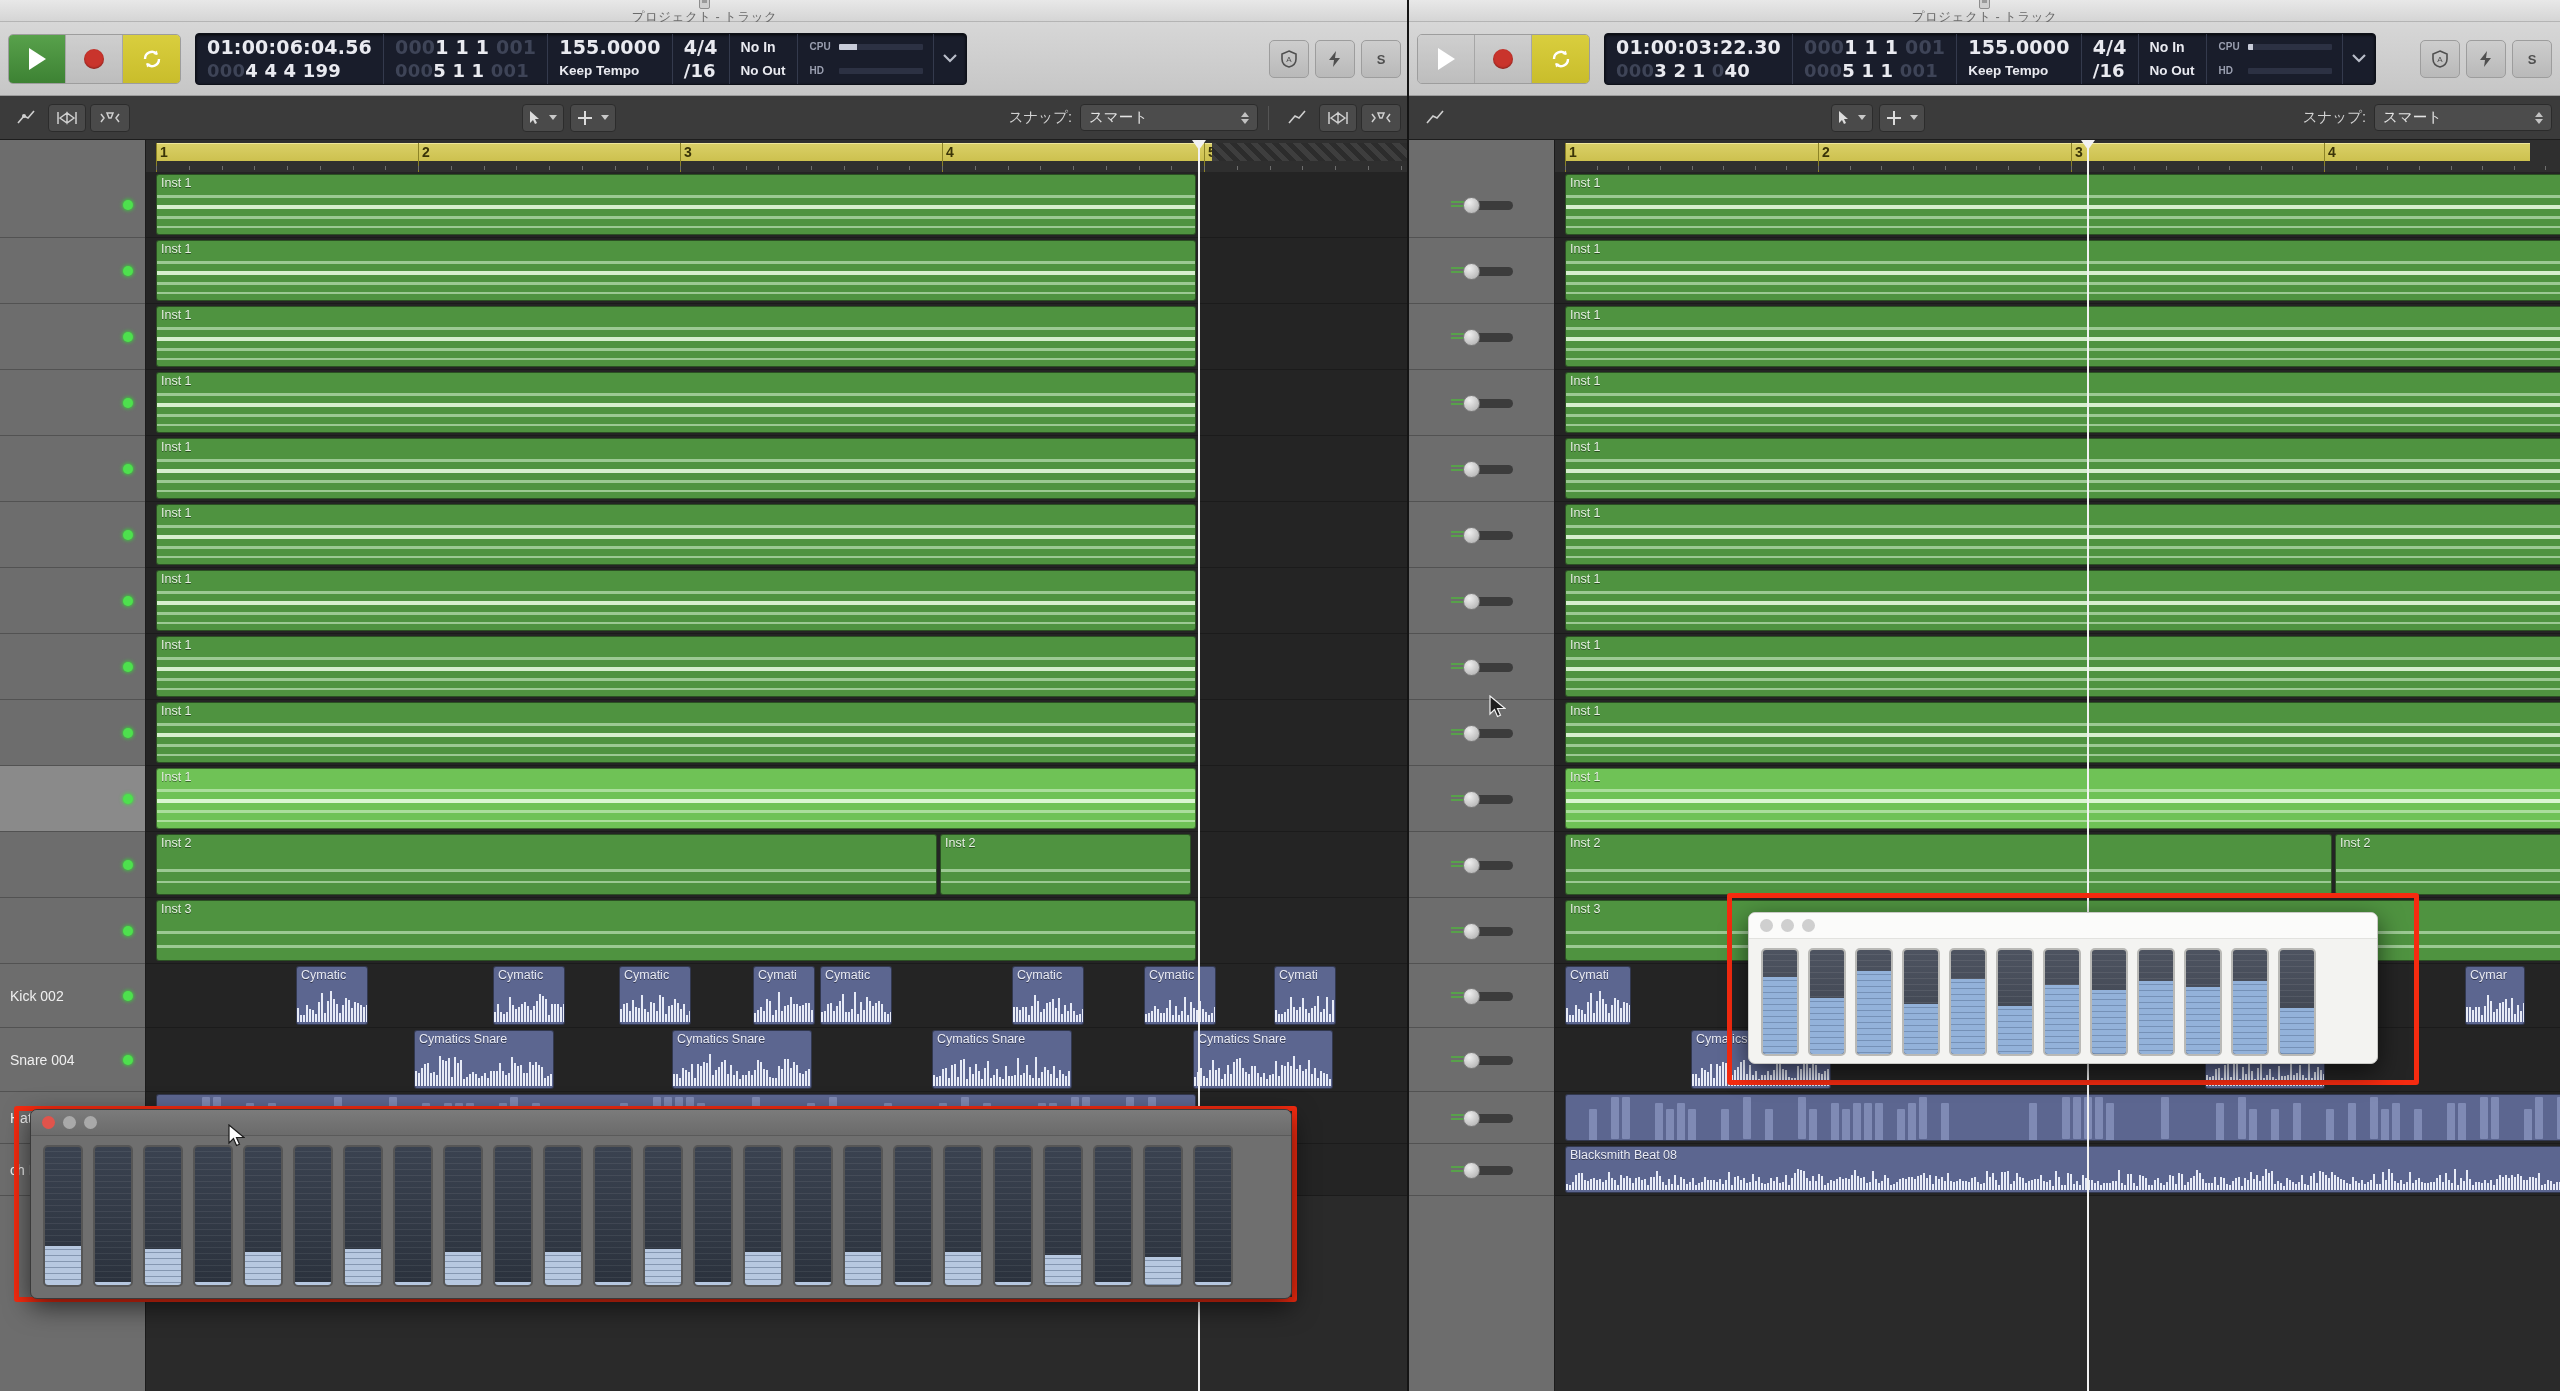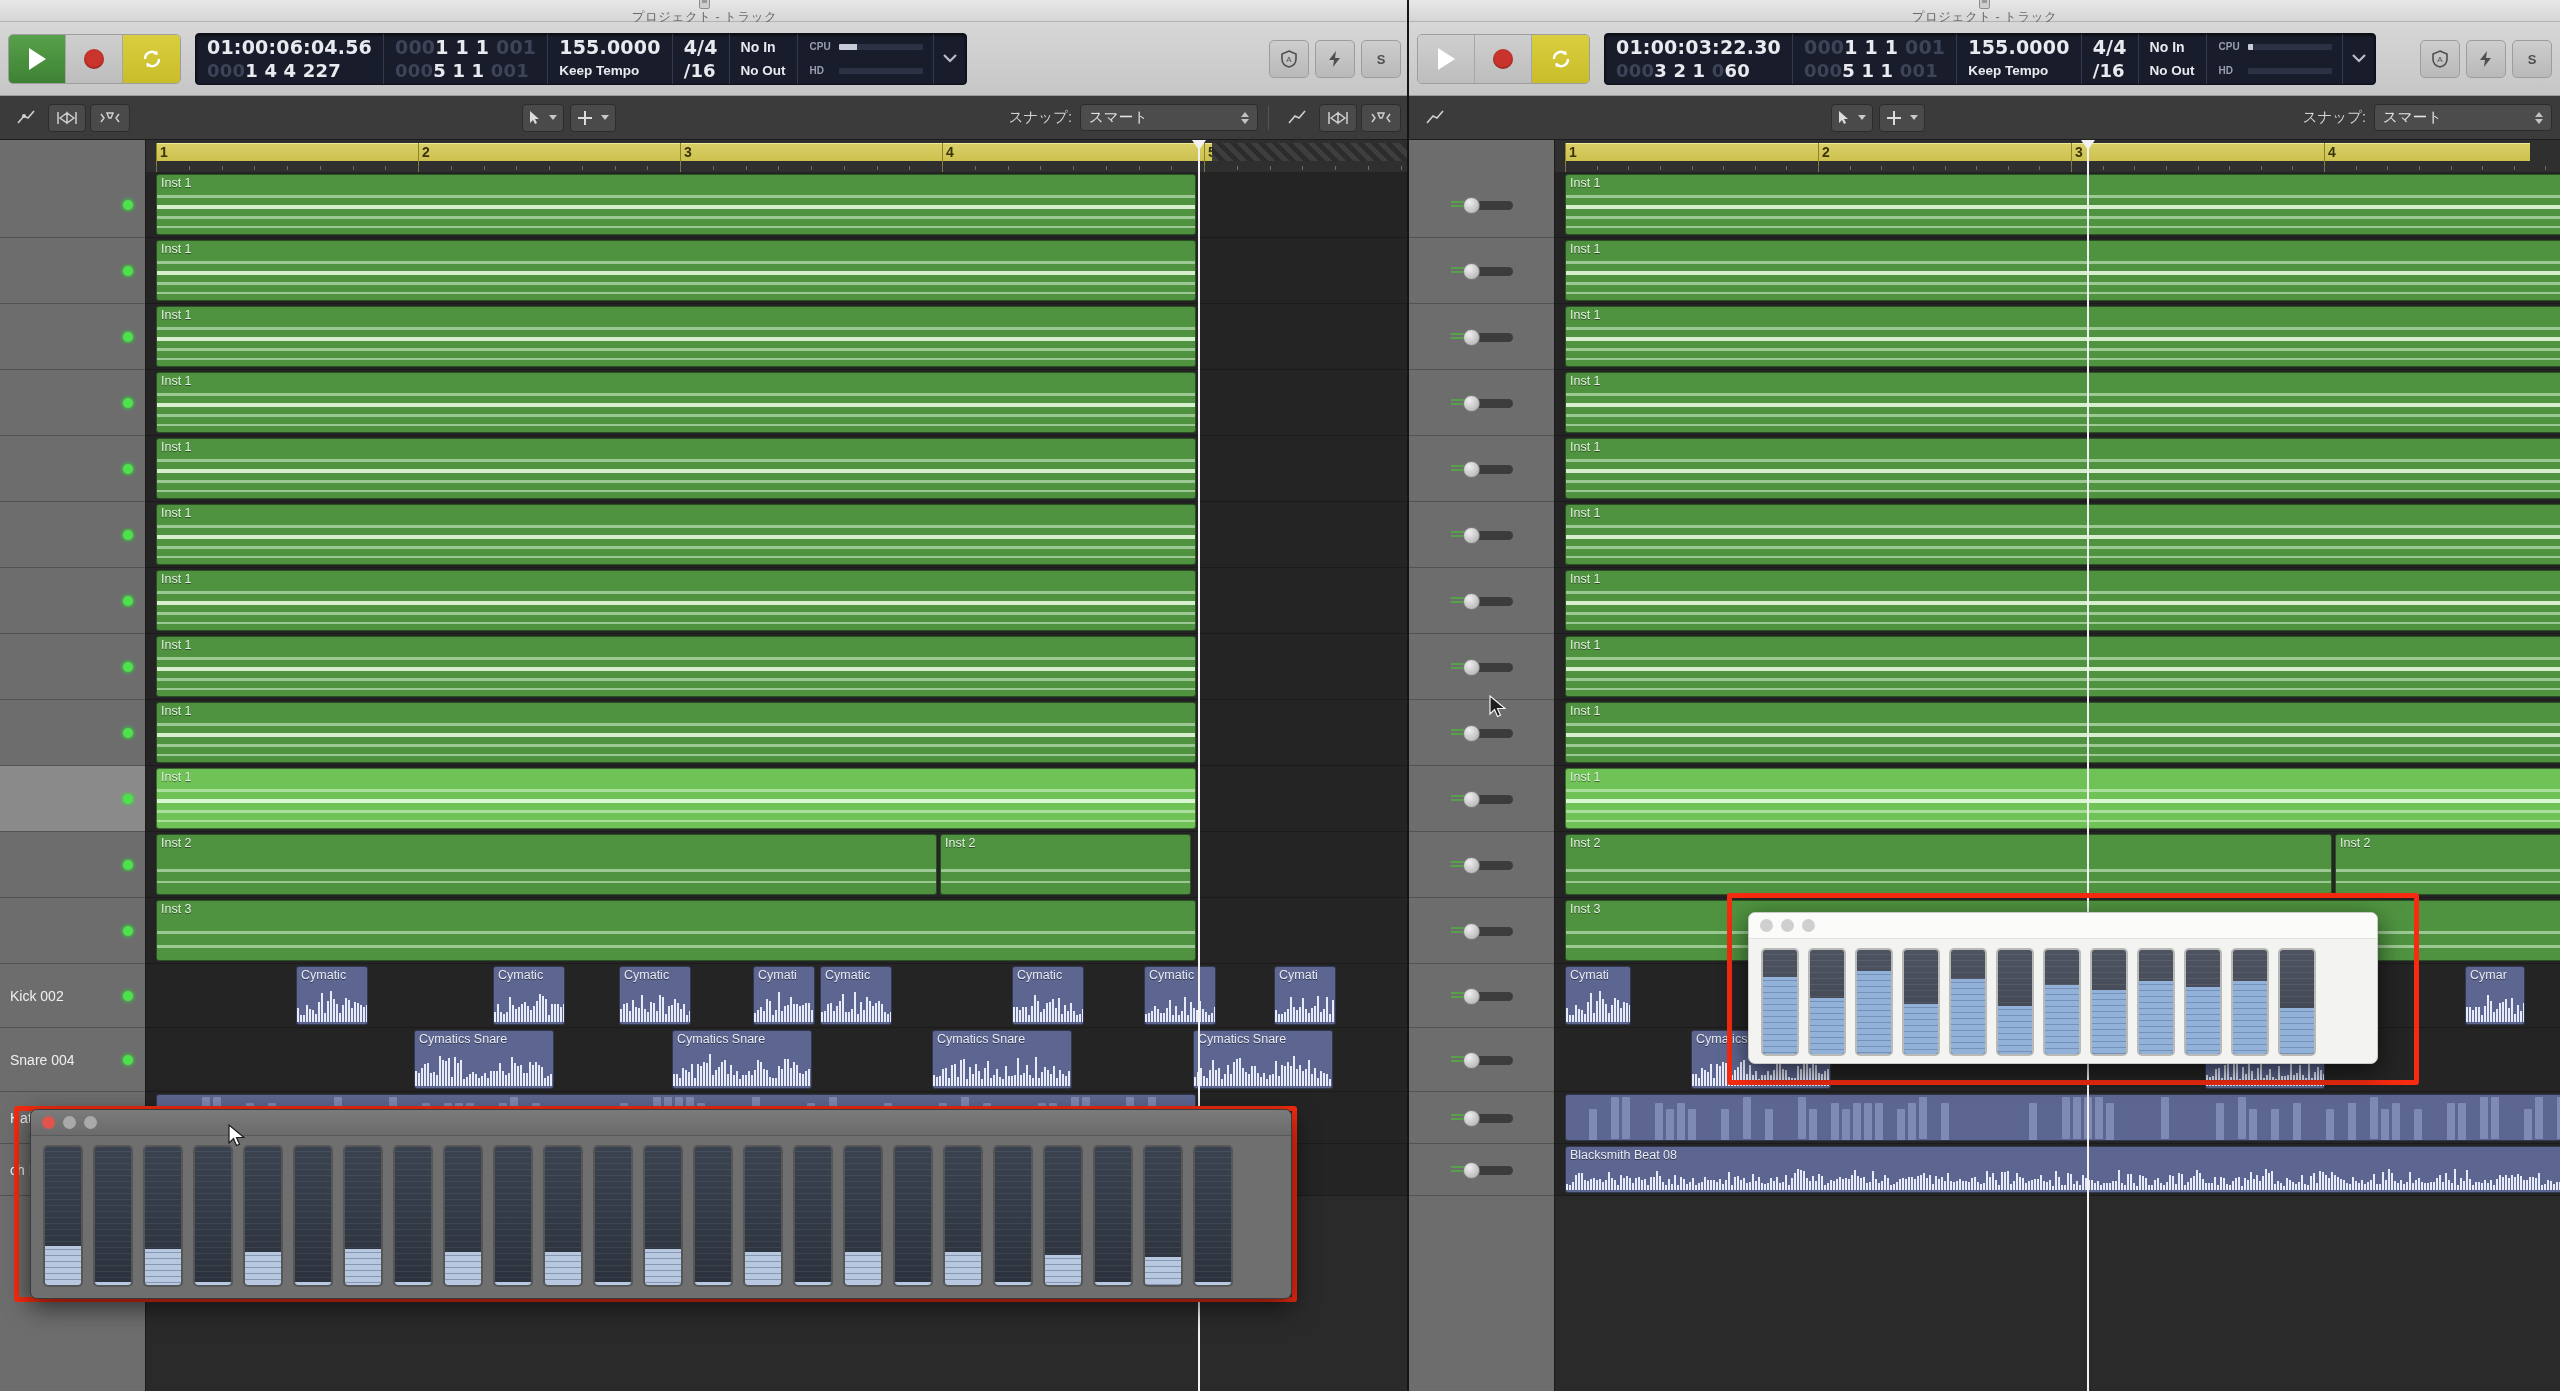--- a/index.html
+++ b/index.html
@@ -258,21 +258,21 @@
               <path d="M7 20.5 6.4 16 10.7 17" fill="#fff"></path>
             </svg>
           </span>
         </div>
       </div>
 
       <div class="lcd">
         <div class="lcd-cell">
           <div class="lcd-row">01:00:06:04.56</div>
           <div class="lcd-row sub">
-            <span class="dim">000</span><span>1 4 4 227</span>
+            <span class="dim">000</span><span>4 4 4 199</span>
           </div>
         </div>
         <div class="lcd-cell">
           <div class="lcd-row">
             <span class="dim">000</span><span>1 1 1</span> <span class="dim">001</span>
           </div>
           <div class="lcd-row sub">
             <span class="dim">000</span><span>5 1 1</span> <span class="dim">001</span>
           </div>
         </div>
@@ -1201,21 +1201,21 @@
               <path d="M7 20.5 6.4 16 10.7 17" fill="#fff"></path>
             </svg>
           </span>
         </div>
       </div>
 
       <div class="lcd">
         <div class="lcd-cell">
           <div class="lcd-row">01:00:03:22.30</div>
           <div class="lcd-row sub">
-            <span class="dim">000</span><span>3 2 1</span> <span class="dim">0</span><span>60</span>
+            <span class="dim">000</span><span>3 2 1</span> <span class="dim">0</span><span>40</span>
           </div>
         </div>
         <div class="lcd-cell">
           <div class="lcd-row">
             <span class="dim">000</span><span>1 1 1</span> <span class="dim">001</span>
           </div>
           <div class="lcd-row sub">
             <span class="dim">000</span><span>5 1 1</span> <span class="dim">001</span>
           </div>
         </div>

